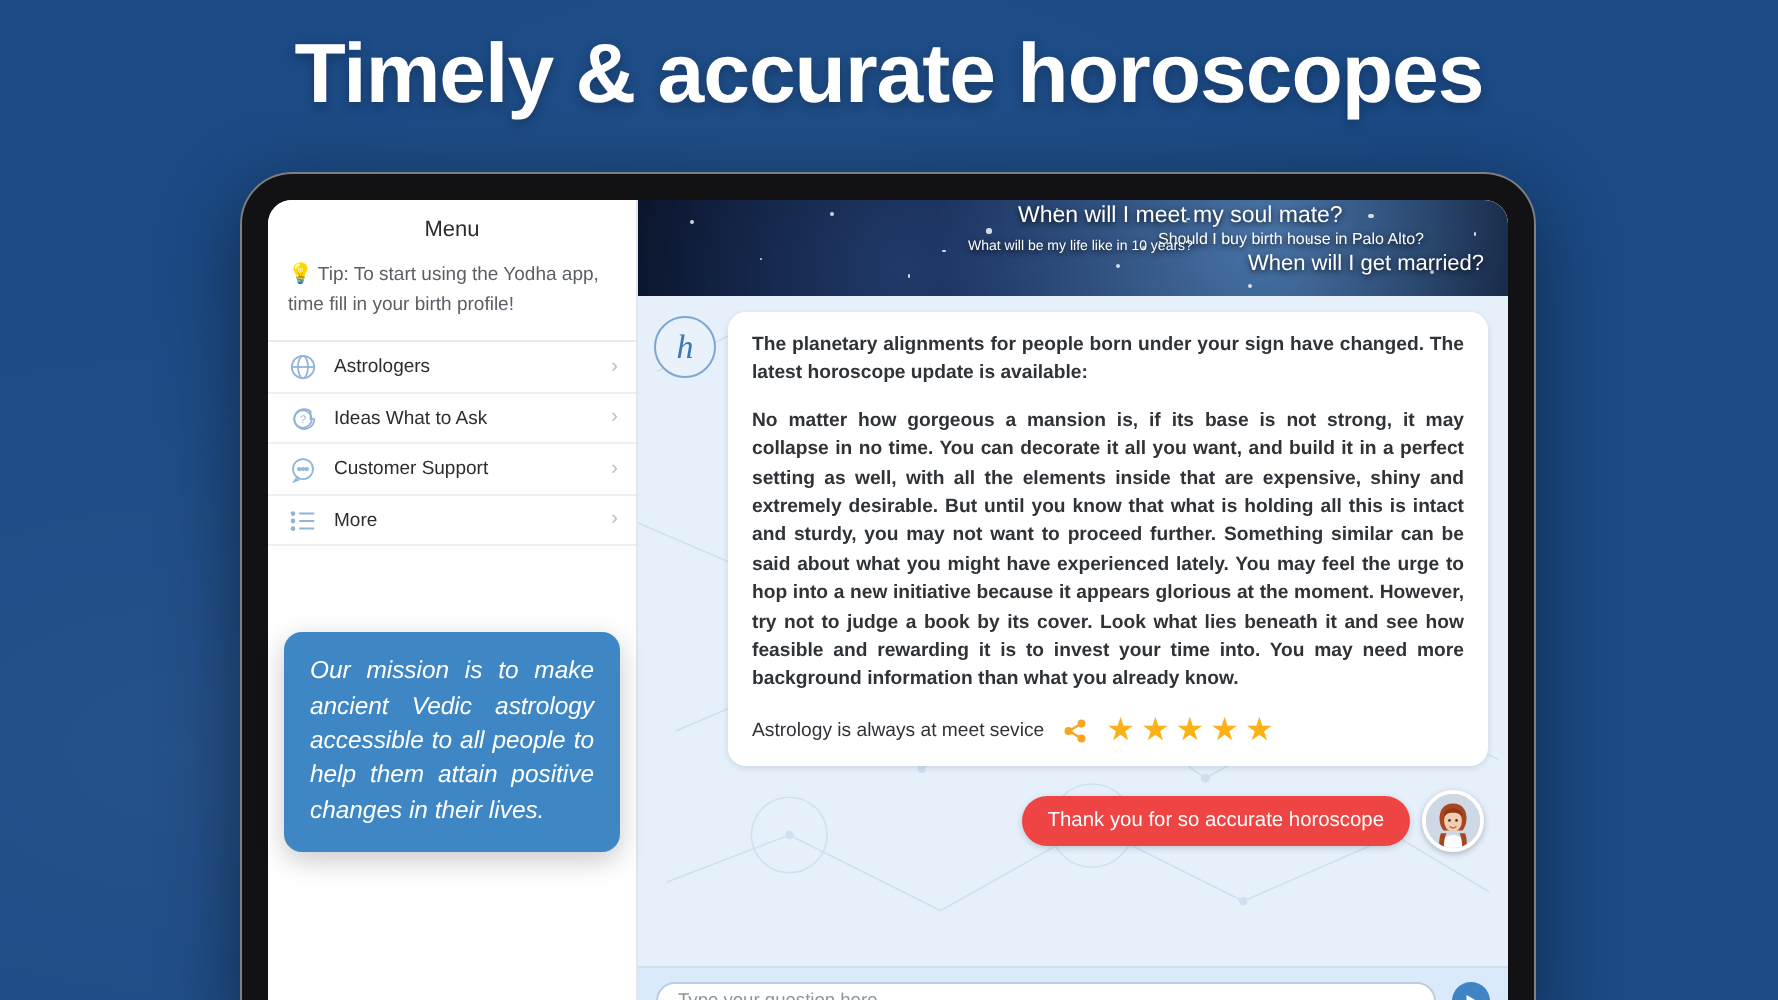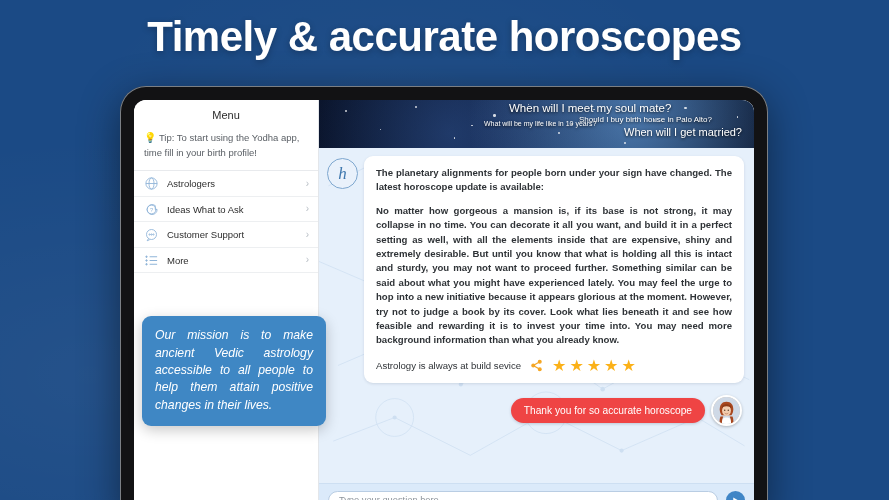--- a/index.html
+++ b/index.html
@@ -111,21 +111,21 @@
     color: #b9bfc6;
     font-size: 10px;
     line-height: 1;
   }
   .sidebar-rest { flex: 1; background: #ffffff; }
 
   
   .callout {
     position: absolute;
     left: 22px; bottom: 90px;
-    width: 184px;
+    width: 168px;
     background: #3f87c4;
     border-radius: 9px;
     padding: 11px 13px 12px 13px;
     color: #ffffff;
     font-size: 12.2px;
     font-style: italic;
     line-height: 1.42;
     text-align: justify;
     box-shadow: 0 4px 14px rgba(0,0,0,.22);
     z-index: 9;
@@ -456,21 +456,21 @@
                 <circle cx="430" cy="125" r="2"></circle>
             </g>
           </svg>
 
           <div class="msg-row">
             <div class="bot-avatar">h</div>
             <div class="bubble-bot">
               <p>The planetary alignments for people born under your sign have changed. The latest horoscope update is available:</p>
               <p>No matter how gorgeous a mansion is, if its base is not strong, it may collapse in no time. You can decorate it all you want, and build it in a perfect setting as well, with all the elements inside that are expensive, shiny and extremely desirable. But until you know that what is holding all this is intact and sturdy, you may not want to proceed further. Something similar can be said about what you might have experienced lately. You may feel the urge to hop into a new initiative because it appears glorious at the moment. However, try not to judge a book by its cover. Look what lies beneath it and see how feasible and rewarding it is to invest your time into. You may need more background information than what you already know.</p>
               <div class="bot-foot">
-                <span class="sig">Astrology is always at build sevice</span>
+                <span class="sig">Astrology is always at meet sevice</span>
                 <span class="share-icon">
                   <svg width="13" height="13" viewBox="0 0 24 24" fill="none" stroke="currentColor" stroke-width="2.2" stroke-linecap="round">
                     <circle cx="18" cy="5" r="2.6" fill="currentColor"></circle>
                     <circle cx="6" cy="12" r="2.6" fill="currentColor"></circle>
                     <circle cx="18" cy="19" r="2.6" fill="currentColor"></circle>
                     <path d="M8.4 10.8 15.6 6.4M8.4 13.2 15.6 17.6"></path>
                   </svg>
                 </span>
                 <span class="stars-rate">
                   <span>★</span>

